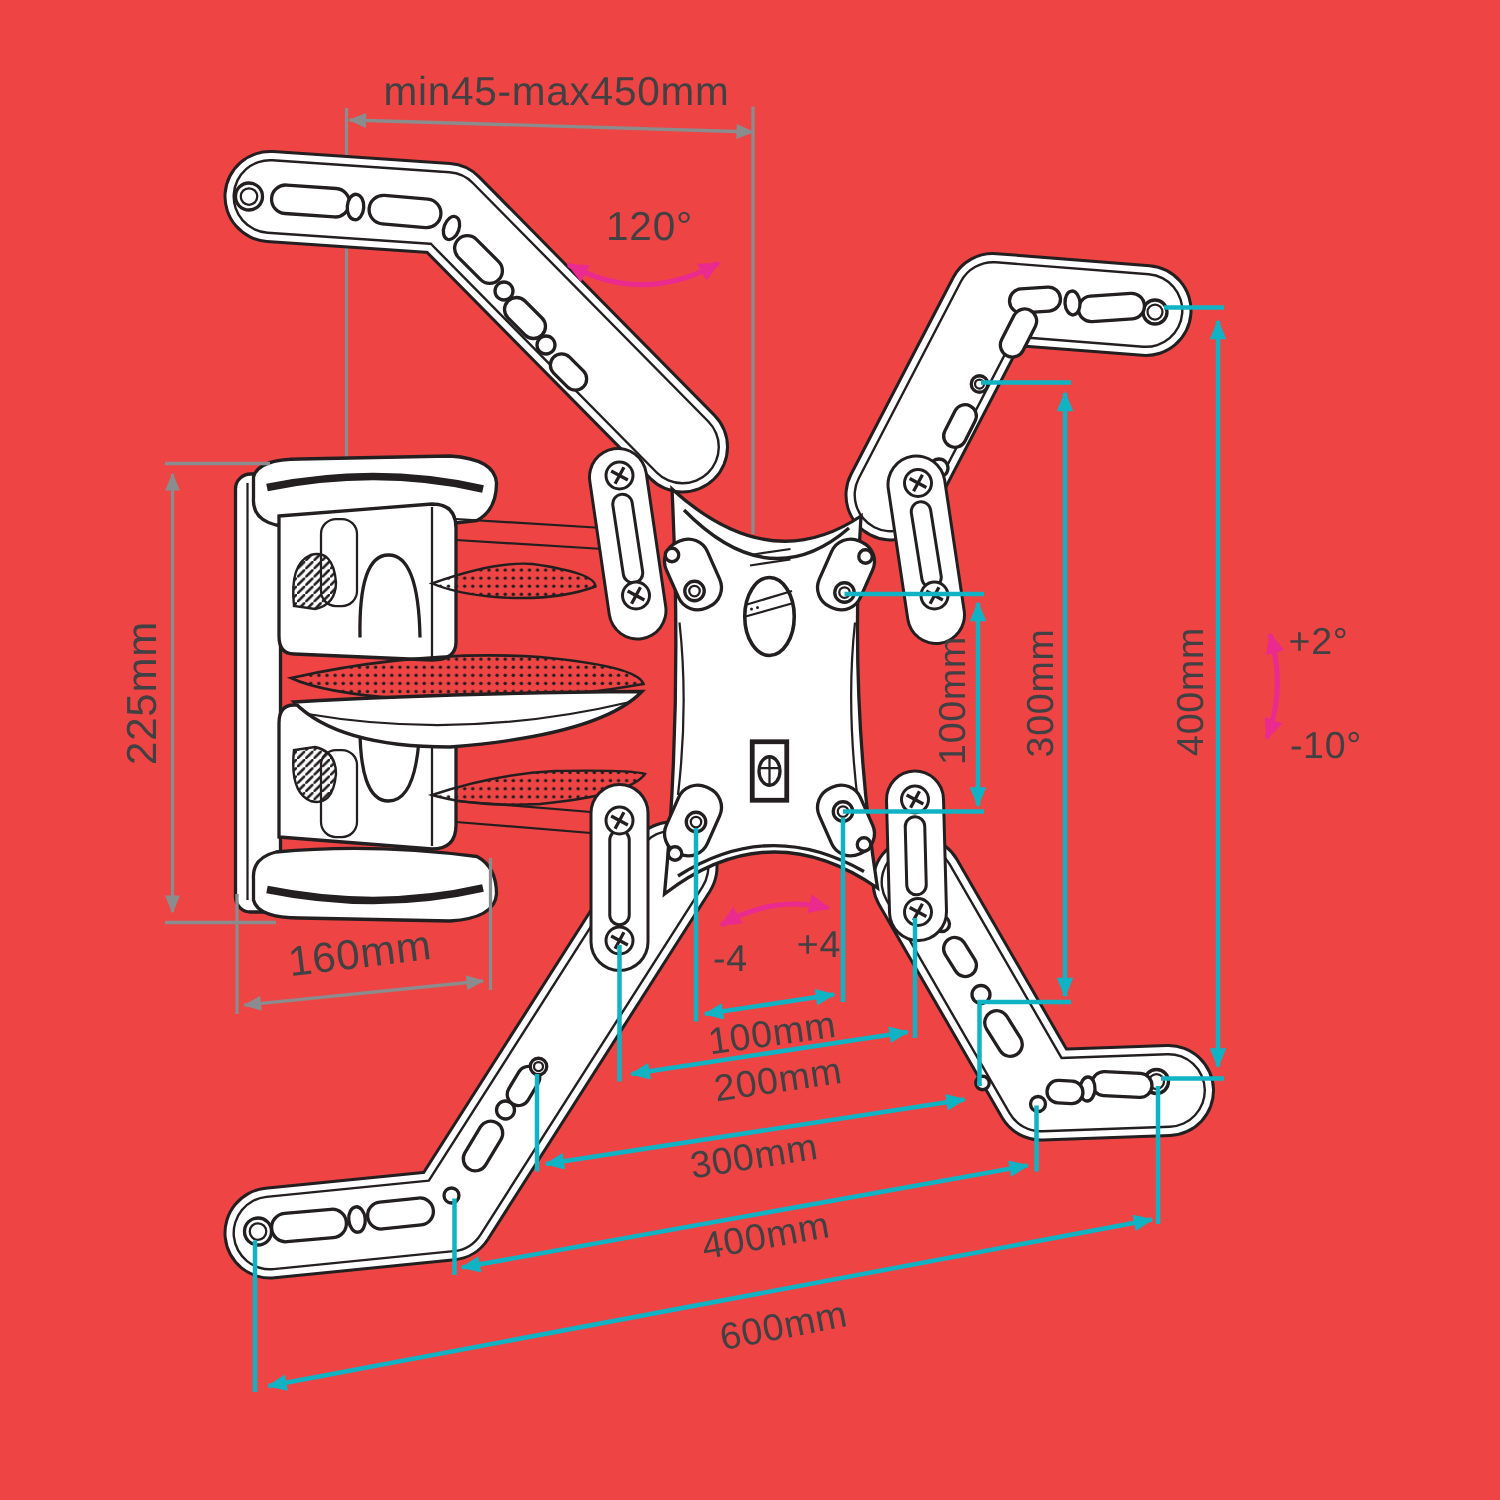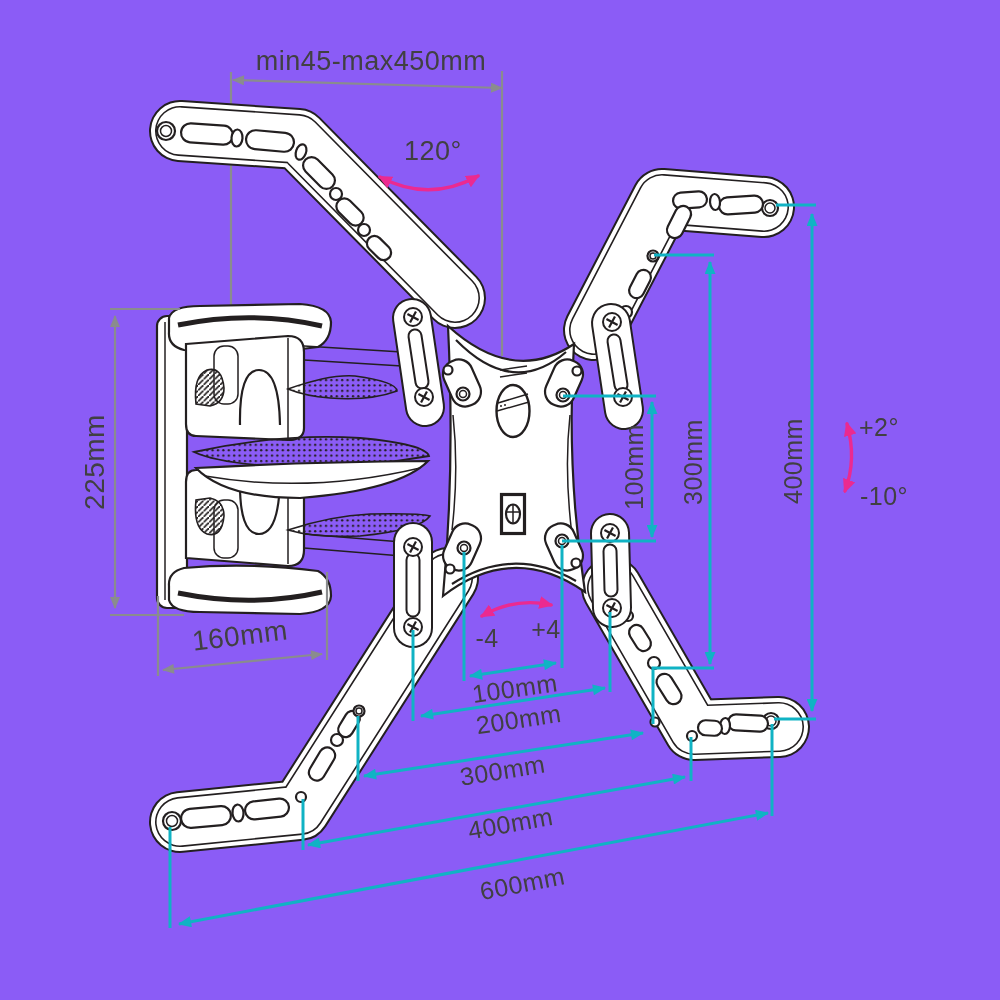--- a/index.html
+++ b/index.html
@@ -1,16 +1,16 @@
 <!DOCTYPE html>
 <html><head>
 <meta charset="utf-8">
 <style>
   html,body{margin:0;padding:0;background:#ffffff;}
-  #stage{width:1000px;height:1000px;position:relative;background:#8b5cf6;overflow:hidden;}
+  #stage{width:1000px;height:1000px;position:relative;background:#ef4444;overflow:hidden;}
   svg{display:block;}
   text{font-family:"Liberation Sans","DejaVu Sans",sans-serif;fill:#414042;letter-spacing:.5px;}
   .art{stroke:#231f20;fill:none;stroke-width:2.2;}
   .artThin{stroke:#231f20;fill:none;stroke-width:1.5;}
   .whitefill{fill:#ffffff;}
   .teal{stroke:#10b3c4;stroke-width:3;fill:none;}
   .gray{stroke:#8a8c8e;stroke-width:2.2;fill:none;}
   .pink{stroke:#eb2a90;stroke-width:3.4;fill:none;stroke-linecap:round;}
   .lblS{font-size:25px;}
   .lblM{font-size:27px;}

